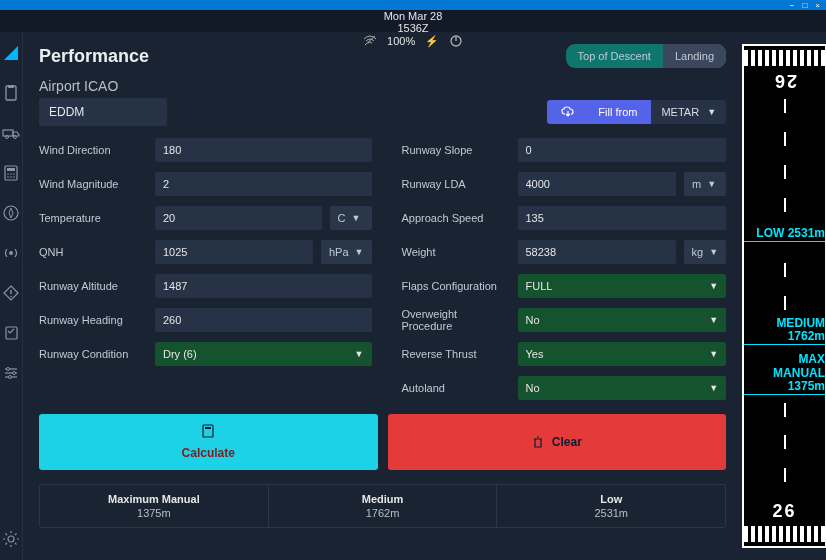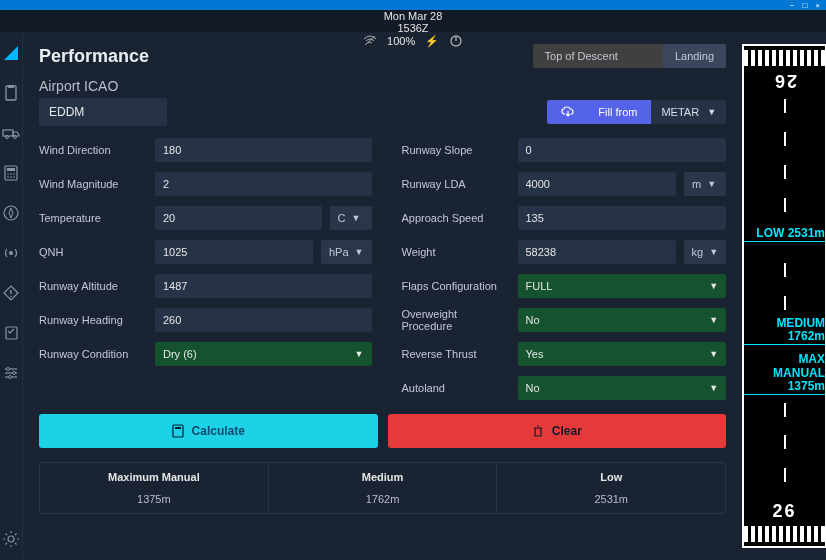--- a/index.html
+++ b/index.html
@@ -59,21 +59,21 @@
   display: flex;
   flex-direction: column;
 }
 .header {
   display: flex;
   justify-content: space-between;
   align-items: center;
   margin-bottom: 10px;
 }
 .header h1 { font-size: 18px; font-weight: 600; color: #eaedf2; }
-.segmented { display: flex; background: #404040; border-radius: 3px; overflow: hidden; gap: 33px; }
+.segmented { display: flex; background: #0f766e; border-radius: 9px; overflow: hidden; }
 .segmented button {
   background: transparent; border: none; color: #c2c9d6;
   padding: 6px 12px; font-size: 11px; cursor: pointer;
 }
 .segmented button.active { background: #3b475c; }
 
 .icao-label { font-size: 14px; color: #b8bec9; margin-bottom: 4px; }
 .icao-row { display: flex; justify-content: space-between; align-items: center; margin-bottom: 12px; }
 .icao-input {
   background: #263246; border: none; color: #e6e6e6;
@@ -109,34 +109,34 @@
   padding: 6px 8px; border-radius: 2px; font-size: 11px;
   display: flex; justify-content: space-between; align-items: center; cursor: pointer;
 }
 
 .actions { display: flex; gap: 10px; margin-top: 14px; }
 .btn {
   flex: 1; border: none; padding: 10px; border-radius: 3px;
   font-size: 12px; font-weight: 600; cursor: pointer;
   display: flex; align-items: center; justify-content: center; gap: 8px;
 }
-.btn-calc { background: #1dd1e6; color: #0c4a6e; }
+.btn-calc { background: #1dd1e6; color: #7f1d1d; flex-direction: column; }
 .btn-clear { background: #e53a3a; color: #0e1b2e; }
 
 .results {
   display: flex; margin-top: 14px;
   border: 1px solid #2a364a; border-radius: 3px;
 }
 .result {
   flex: 1; text-align: center; padding: 8px 0;
   border-right: 1px solid #2a364a;
 }
 .result:last-child { border-right: none; }
 .result .name { font-size: 11px; font-weight: 700; color: #e6e6e6; }
-.result .val { font-size: 11px; color: #b8bec9; margin-top: 10px; }
+.result .val { font-size: 11px; color: #b8bec9; margin-top: 2px; }
 
 .runway {
   width: 108px;
   margin: 12px 14px 12px 0;
   border: 2px solid #ffffff;
   background: #000;
   position: relative;
   display: flex;
   flex-direction: column;
   align-items: center;

